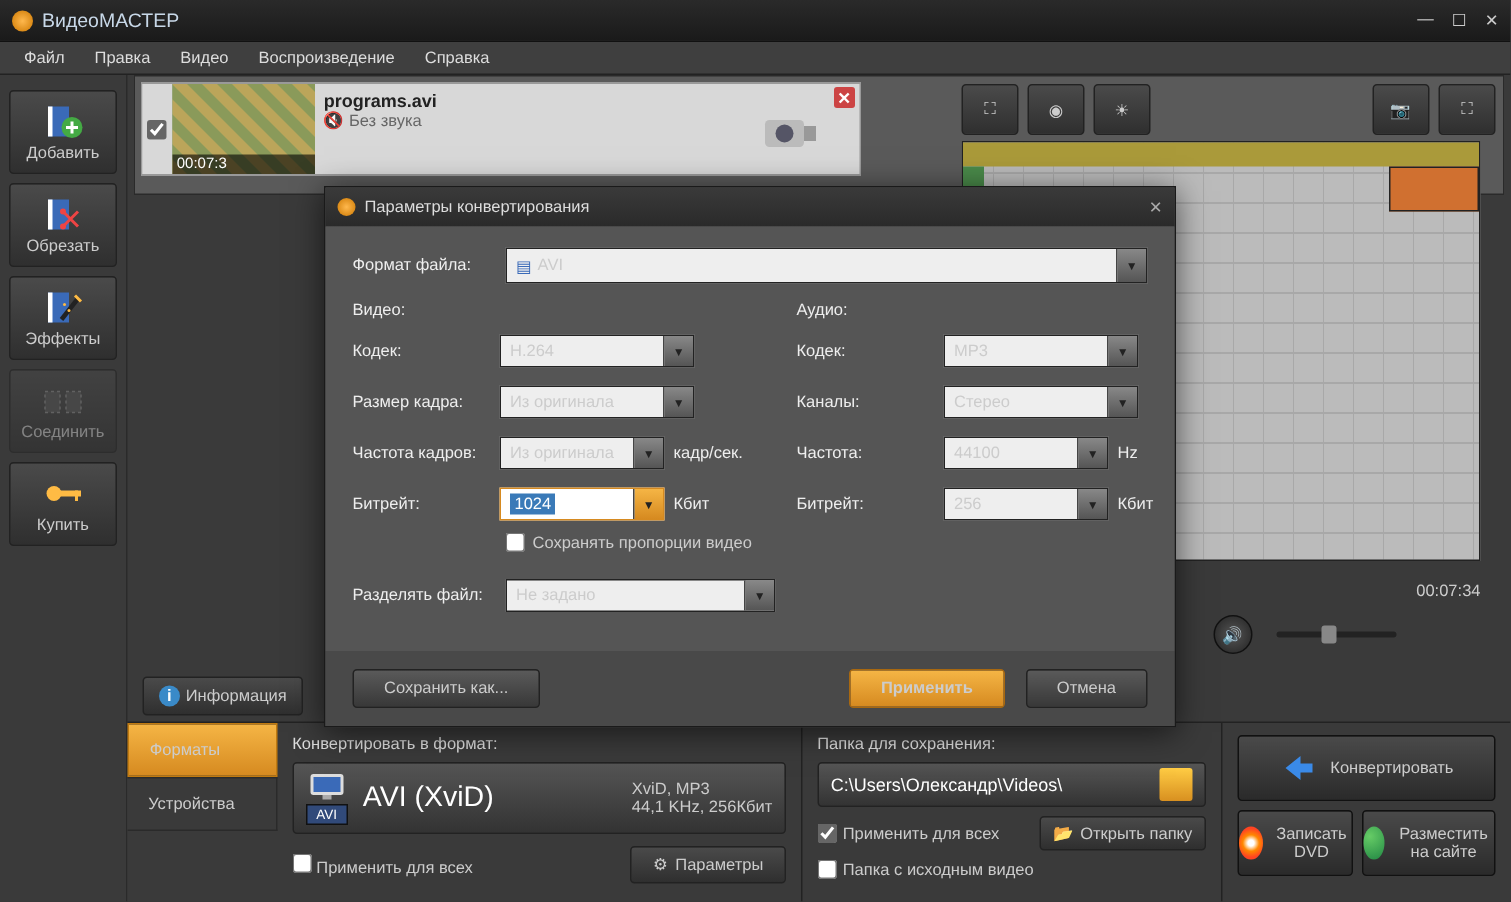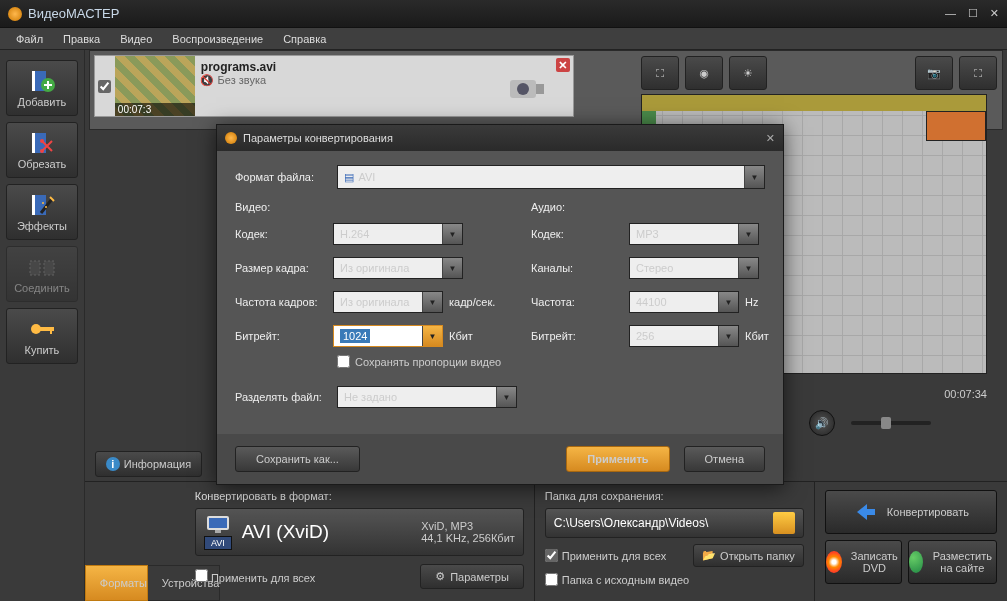--- a/index.html
+++ b/index.html
@@ -13,42 +13,42 @@
 .main{display:flex;height:calc(601px - 28px - 22px);}
 .sidebar{width:100px;background:#3a3a3a;padding:10px 6px;display:flex;flex-direction:column;gap:6px;border-right:1px solid #2a2a2a;}
 .side-btn{height:56px;background:linear-gradient(#4a4a4a,#2f2f2f);border:1px solid #222;border-radius:3px;display:flex;flex-direction:column;align-items:center;justify-content:center;gap:3px;}
 .side-btn.disabled{opacity:.5;}
 .side-btn .ic{width:28px;height:24px;}
 .center{flex:1;display:flex;flex-direction:column;position:relative;}
 .sq-btn{width:38px;height:34px;background:linear-gradient(#4a4a4a,#2f2f2f);border:1px solid #222;border-radius:3px;display:flex;align-items:center;justify-content:center;}
 .file-list{background:#5a5a5a;border:1px solid #2a2a2a;margin:0 4px 4px 4px;height:80px;display:flex;align-items:flex-start;padding:4px;}
 .file-item{background:#d8d8d8;display:flex;align-items:stretch;width:480px;border:1px solid #999;}
 .chk-cell{width:20px;display:flex;align-items:center;justify-content:center;background:#d8d8d8;}
-.thumb{width:80px;height:60px;background:#6a8a4a;background-image:linear-gradient(45deg,#bba55a 25%,#8a9a5a 25%,#8a9a5a 50%,#bba55a 50%,#bba55a 75%,#8a9a5a 75%);background-size:20px 20px;position:relative;}
+.thumb{width:95px;height:60px;background:#6a8a4a;background-image:linear-gradient(45deg,#bba55a 25%,#8a9a5a 25%,#8a9a5a 50%,#bba55a 50%,#bba55a 75%,#8a9a5a 75%);background-size:20px 20px;position:relative;}
 .thumb-time{position:absolute;bottom:0;left:0;right:0;background:rgba(0,0,0,.6);color:#fff;font-size:10px;padding:1px 3px;}
 .file-meta{flex:1;padding:4px 6px;color:#333;}
 .file-meta b{color:#222;font-size:12px;}
 .cam-icon{width:54px;display:flex;align-items:center;justify-content:center;}
 .close-x{width:20px;display:flex;align-items:flex-start;justify-content:center;padding-top:2px;}
 .close-x span{background:#c44;color:#fff;width:14px;height:14px;display:flex;align-items:center;justify-content:center;font-weight:bold;border-radius:2px;}
 .preview-panel{position:absolute;right:10px;top:6px;width:356px;}
 .prev-tools{display:flex;gap:6px;margin-bottom:4px;}
 .prev-area{background:#bbb;border:1px solid #222;width:346px;height:280px;background-image:repeating-linear-gradient(#a8a8a8 0,#a8a8a8 1px,transparent 1px,transparent 20px),repeating-linear-gradient(90deg,#a8a8a8 0,#a8a8a8 1px,transparent 1px,transparent 20px);position:relative;}
 .prev-yellow{position:absolute;top:0;left:0;right:0;height:16px;background:#aa9a3a;}
 .prev-green{position:absolute;left:0;top:16px;width:14px;bottom:0;background:#4a8a4a;}
 .prev-orange{position:absolute;right:0;top:16px;width:60px;height:30px;background:#d07030;border:1px solid #222;}
 .prev-time{text-align:right;margin-top:14px;padding-right:10px;}
 .player-controls{display:flex;align-items:center;gap:8px;margin-top:6px;padding-left:20px;}
 .pbtn{width:26px;height:26px;border-radius:50%;background:radial-gradient(#555,#222);border:1px solid #111;display:flex;align-items:center;justify-content:center;color:#ddd;}
 .pbtn.play{width:34px;height:34px;}
 .vol-slider{width:80px;height:4px;background:#222;border-radius:2px;position:relative;margin-left:8px;}
 .vol-slider .knob{position:absolute;left:30px;top:-4px;width:10px;height:12px;background:#888;border-radius:2px;}
 .info-btn{background:linear-gradient(#4a4a4a,#2f2f2f);border:1px solid #222;border-radius:3px;padding:5px 10px;margin:4px;display:inline-flex;align-items:center;gap:4px;}
 .bottom-area{background:#3a3a3a;display:flex;border-top:1px solid #222;height:120px;}
-.left-tabs{width:100px;display:flex;flex-direction:row;align-items:flex-end;}
+.left-tabs{width:100px;display:flex;flex-direction:column;}
 .tab-btn{height:36px;display:flex;align-items:center;padding-left:14px;background:#3a3a3a;border:1px solid #2a2a2a;border-left:none;}
 .tab-btn.active{background:linear-gradient(#f5b545,#d68a20);color:#222;border:1px solid #c07a10;}
 .format-panel{width:350px;padding:8px 10px;border-right:1px solid #222;}
 .panel-header{color:#ddd;margin-bottom:6px;}
 .format-sel{background:linear-gradient(#555,#333);border:1px solid #222;border-radius:3px;height:48px;display:flex;align-items:center;padding:4px 8px;gap:10px;}
 .avi-ic{width:36px;height:36px;background:#314a7a;color:#fff;display:flex;align-items:center;justify-content:center;font-size:9px;border:1px solid #111;}
 .format-opts{display:flex;align-items:center;margin-top:8px;gap:18px;}
 .params-btn{background:linear-gradient(#4a4a4a,#2f2f2f);border:1px solid #222;border-radius:3px;padding:5px 14px;display:inline-flex;align-items:center;gap:5px;}
 .save-panel{width:280px;padding:8px 10px;border-right:1px solid #222;}
 .path-row{background:linear-gradient(#555,#333);border:1px solid #222;border-radius:3px;height:30px;display:flex;align-items:center;padding:0 8px;}

